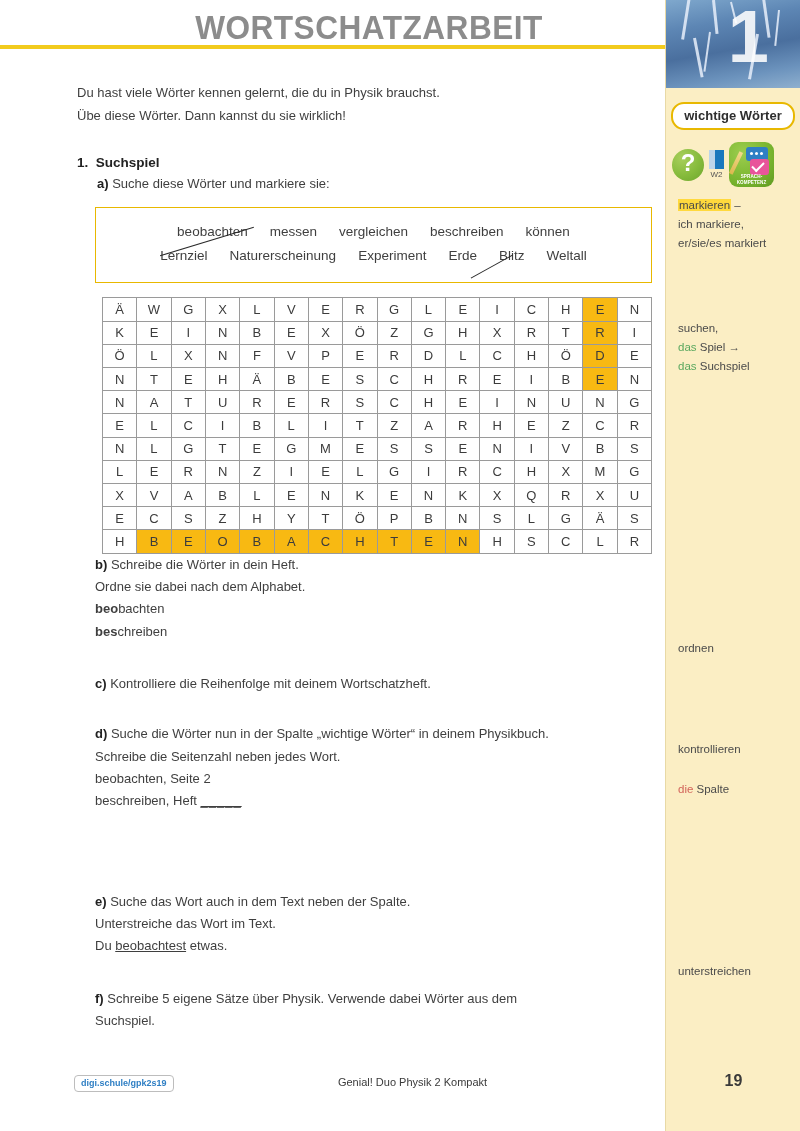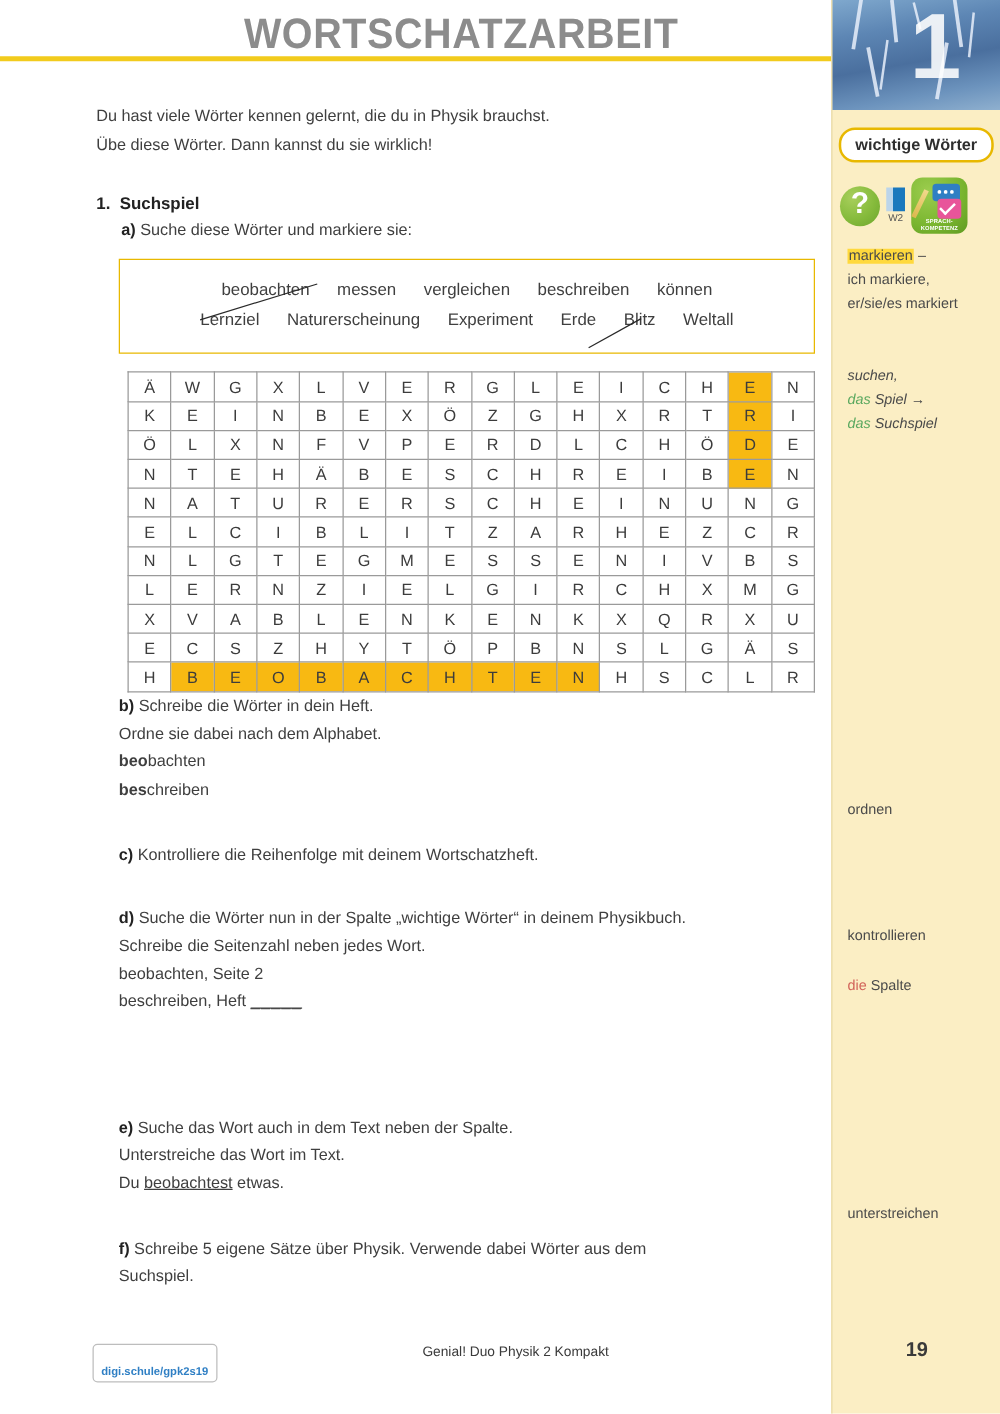--- a/index.html
+++ b/index.html
@@ -173,21 +173,21 @@
     color: #4a4a4a;
   }
   .sidebar-entry .hl {
     background: #ffd93d;
     padding: 0 1px;
   }
   .art-green { color: #5aa85f; }
   .art-red   { color: #d2645a; }
 
   #sb-markieren     { top: 196px; }
-  #sb-suchen        { top: 292px; font-style: italic; }
+  #sb-suchen        { top: 319px; }
   #sb-ordnen        { top: 639px; }
   #sb-kontrollieren { top: 740px; }
   #sb-spalte        { top: 780px; }
   #sb-unterstreichen{ top: 962px; }
 
   #page-number {
     position: absolute;
     left: 0; top: 1072px;
     width: 135px;
     text-align: center;
@@ -311,21 +311,21 @@
     position: absolute;
     left: 0; top: 1072px;
     width: 665px;
     height: 28px;
   }
   #digi-badge {
     position: absolute;
     left: 74px; top: 3px;
     border: 1px solid #bdbdbd;
     border-radius: 4px;
-    padding: 16px 6px 3px 6px;
+    padding: 2px 6px 3px 6px;
     font-size: 9px;
     font-weight: 700;
     color: #2f7fc4;
     background: #ffffff;
     white-space: nowrap;
   }
   #footer-book {
     position: absolute;
     left: 0; top: 4px;
     width: 665px;

